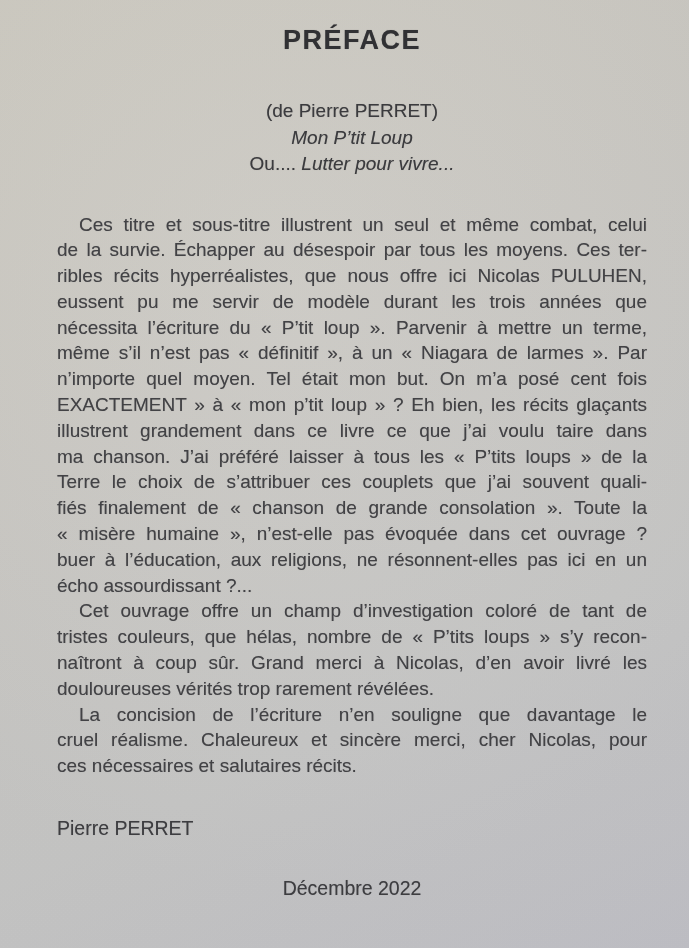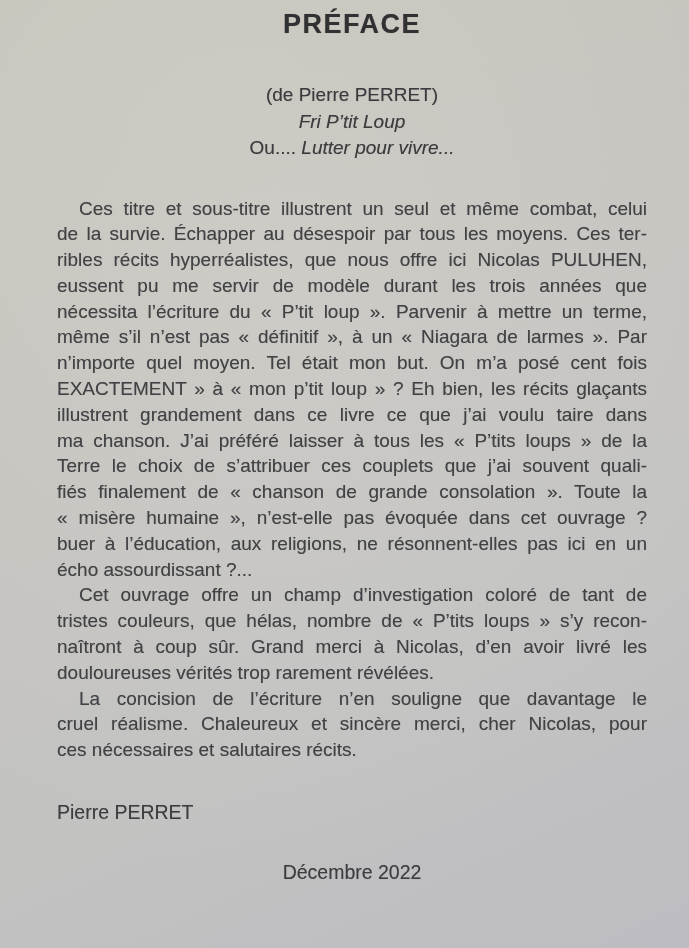--- a/index.html
+++ b/index.html
@@ -15,21 +15,21 @@
     height: 948px;
     box-sizing: border-box;
     padding: 0 42px 0 57px;
     background:
       radial-gradient(ellipse 120% 90% at 42% 30%, rgba(255,255,255,0.07), rgba(0,0,0,0.02) 70%),
       linear-gradient(155deg, #ccc9c0 0%, #c9c7c2 38%, #c6c6c5 70%, #c0c0c6 100%);
     color: #414143;
   }
   .title {
     margin: 0;
-    padding-top: 8px;
+    padding-top: 24px;
     text-align: center;
     font-size: 27px;
     line-height: 32px;
     font-weight: 700;
     letter-spacing: 1.5px;
     color: #313134;
     text-shadow: 0 0 0.8px rgba(49,49,52,0.45);
   }
   .header-block {
     margin-top: 42px;
@@ -72,21 +72,21 @@
 </style>
 </head>
 <body>
 
 <div class="page">
 
   <h1 class="title">PRÉFACE</h1>
 
   <div class="header-block">
     <div>(de Pierre PERRET)</div>
-    <div class="italic">Fri P’tit Loup</div>
+    <div class="italic">Mon P’tit Loup</div>
     <div><span>Ou....</span><span class="italic"> Lutter pour vivre...</span></div>
   </div>
 
   <div class="body-block">
 
     <div>
       <div class="line first">Ces titre et sous-titre illustrent un seul et même combat, celui</div>
       <div class="line">de la survie. Échapper au désespoir par tous les moyens. Ces ter-</div>
       <div class="line">ribles récits hyperréalistes, que nous offre ici Nicolas PULUHEN,</div>
       <div class="line">eussent pu me servir de modèle durant les trois années que</div>

